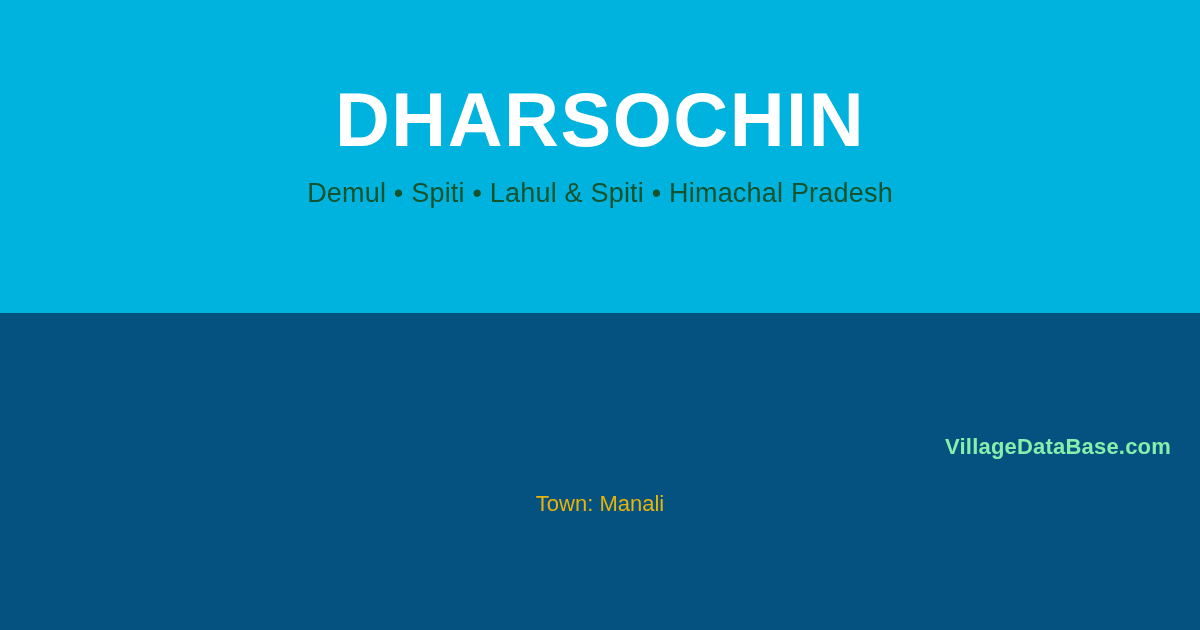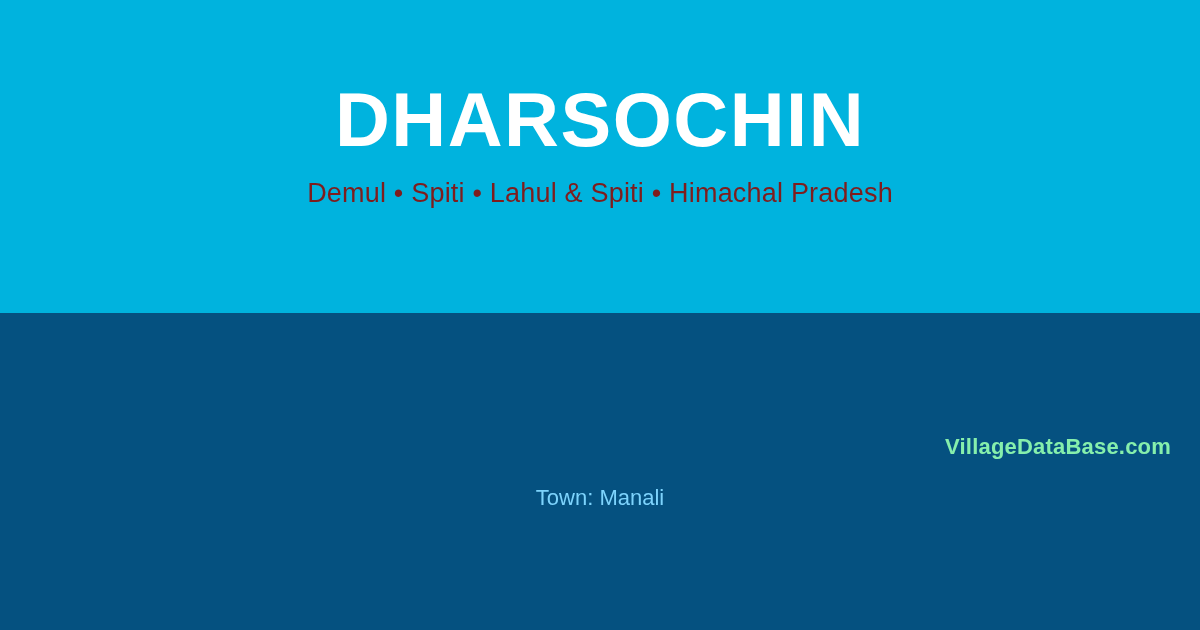--- a/index.html
+++ b/index.html
@@ -37,44 +37,44 @@
     font-size: 76px;
     font-weight: bold;
     letter-spacing: 1.5px;
     line-height: 1;
     text-align: center;
     white-space: nowrap;
   }
   .village-subtitle {
     margin: 0;
     margin-top: 21px;
-    color: #7f1d1d;
+    color: #14532d;
     font-size: 27px;
     font-weight: normal;
     line-height: 1.1;
     text-align: center;
     white-space: nowrap;
     letter-spacing: 0.2px;
   }
   
   .details {
     flex: 1;
     background: #055180;
     position: relative;
     display: flex;
     align-items: center;
     justify-content: center;
   }
   .detail-line {
     position: absolute;
-    top: 174px;
+    top: 180px;
     left: 0;
     right: 0;
     text-align: center;
-    color: #7dd3fc;
+    color: #eab308;
     font-size: 22px;
     font-weight: normal;
     line-height: 1;
     white-space: nowrap;
   }
   .watermark {
     position: absolute;
     right: 29px;
     bottom: 14px;
     color: #86efac;

